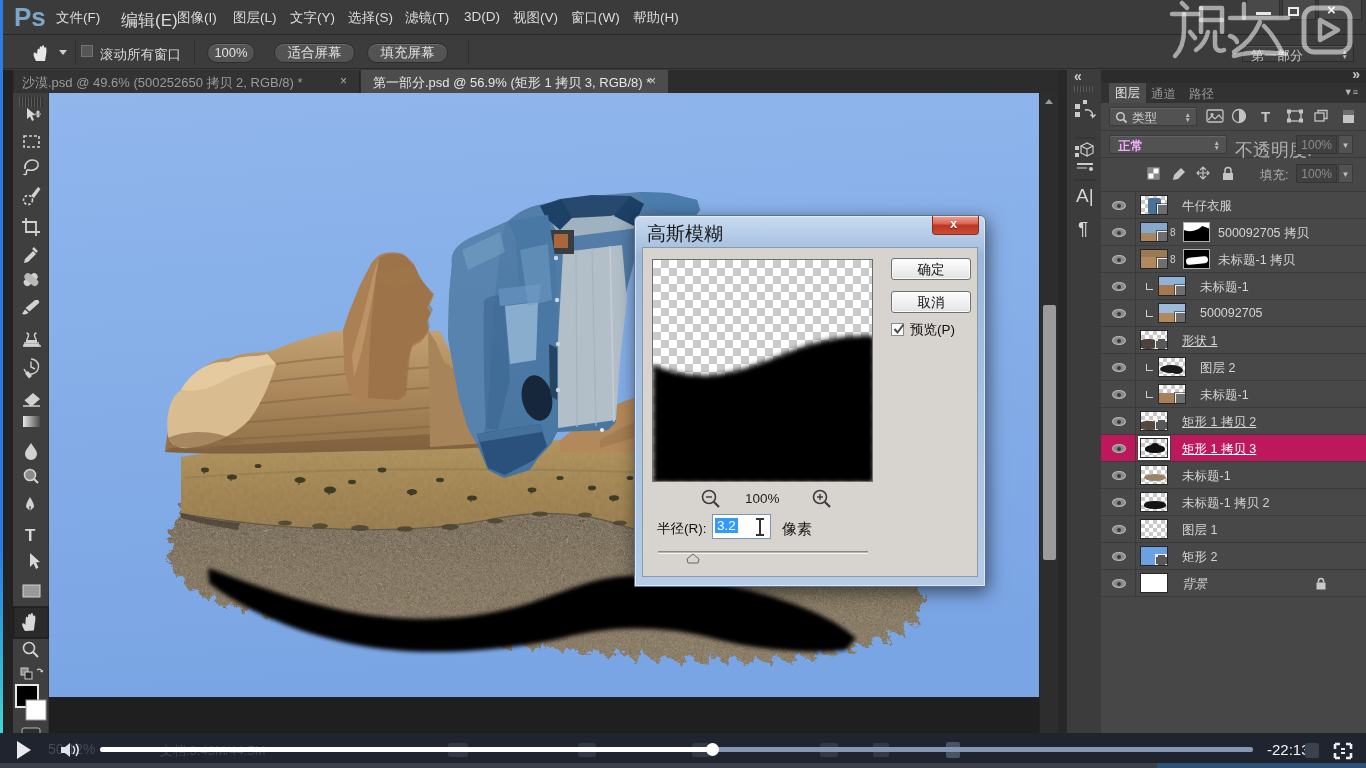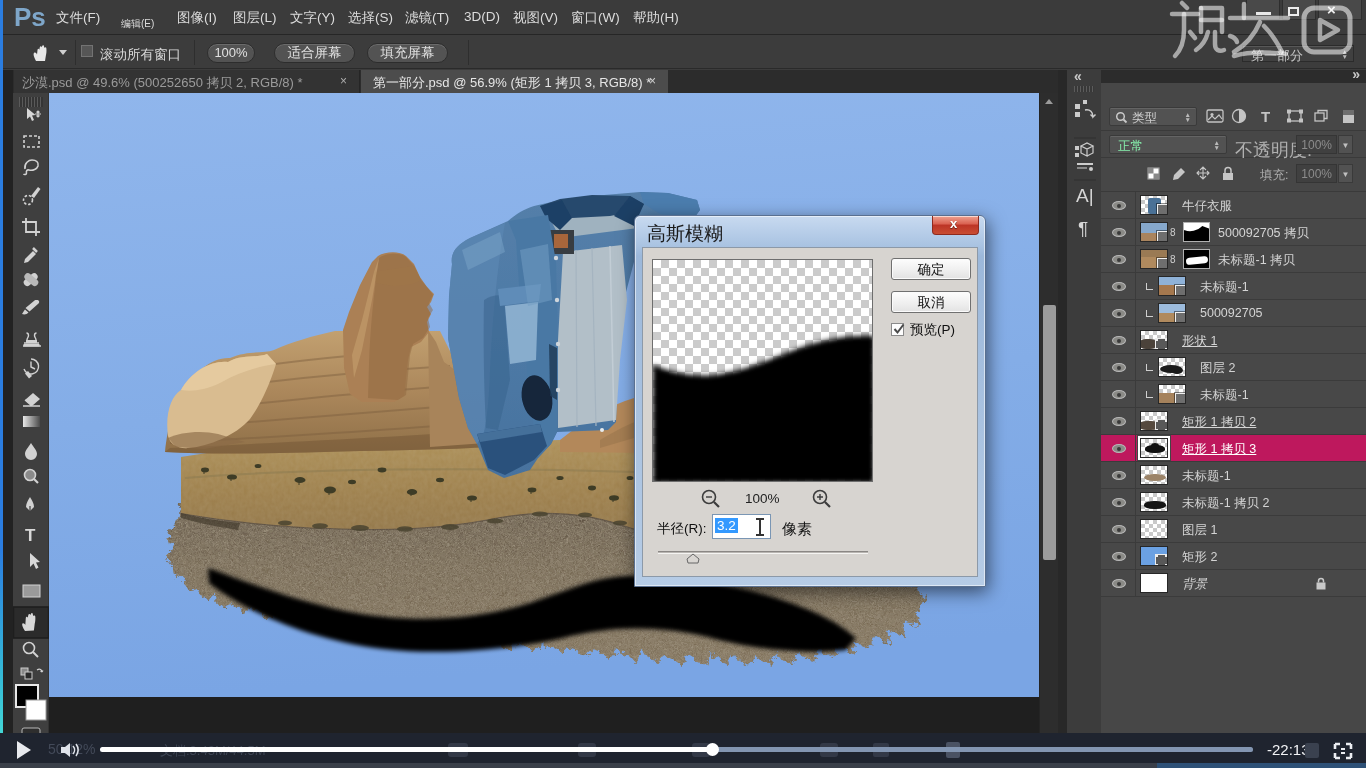--- a/index.html
+++ b/index.html
@@ -23,21 +23,21 @@
   .pctl-num { position:absolute; width:41px; height:19px; background:#404040; border:1px solid #353535; color:#8c8c8c; font-size:12px; text-align:right; line-height:19px; padding-right:4px; }
   .pctl-arr { position:absolute; width:15px; height:19px; background:#525252; border:1px solid #3a3a3a; color:#c0c0c0; font-size:8px; text-align:center; line-height:19px; }
 </style>
 </head>
 <body>
 <div id="root">
 
 <div class="abs" id="menubar" style="left:0;top:0;width:1366px;height:35px;background:#3b3b3b;border-bottom:1px solid #262626;">
   <span class="abs" style="left:14px;top:2px;font-size:26px;font-weight:bold;color:#7ea6c9;letter-spacing:0px;">Ps</span>
 <span class="abs" style="left:56px;top:9px;font-size:13.5px;color:#dcdcdc;white-space:nowrap;">文件(F)</span>
-      <span class="abs" style="left:121px;top:9px;font-size:10px;color:#dcdcdc;white-space:nowrap;margin-top:8px;">编辑(E)</span>
+      <span class="abs" style="left:121px;top:9px;font-size:17px;color:#dcdcdc;white-space:nowrap;">编辑(E)</span>
       <span class="abs" style="left:177px;top:9px;font-size:13.5px;color:#dcdcdc;white-space:nowrap;">图像(I)</span>
       <span class="abs" style="left:233px;top:9px;font-size:13.5px;color:#dcdcdc;white-space:nowrap;">图层(L)</span>
       <span class="abs" style="left:290px;top:9px;font-size:13.5px;color:#dcdcdc;white-space:nowrap;">文字(Y)</span>
       <span class="abs" style="left:348px;top:9px;font-size:13.5px;color:#dcdcdc;white-space:nowrap;">选择(S)</span>
       <span class="abs" style="left:405px;top:9px;font-size:13.5px;color:#dcdcdc;white-space:nowrap;">滤镜(T)</span>
       <span class="abs" style="left:464px;top:9px;font-size:13.5px;color:#dcdcdc;white-space:nowrap;">3D(D)</span>
       <span class="abs" style="left:513px;top:9px;font-size:13.5px;color:#dcdcdc;white-space:nowrap;">视图(V)</span>
       <span class="abs" style="left:571px;top:9px;font-size:13.5px;color:#dcdcdc;white-space:nowrap;">窗口(W)</span>
       <span class="abs" style="left:633px;top:9px;font-size:13.5px;color:#dcdcdc;white-space:nowrap;">帮助(H)</span>
 
@@ -366,20 +366,26 @@
 
       <text x="5" y="139" font-size="19" fill="#d6d6d6" stroke="none" font-family="Liberation Sans">¶</text>
     </svg>
   </div>
 </div>
 
 <div class="abs" id="panel" style="left:1101px;top:70px;width:265px;height:663px;background:#474747;">
   <div class="abs" style="left:0;top:0;width:265px;height:13px;background:#2c2c2c;">
     <span class="abs" style="right:6px;top:-4px;color:#c9c9c9;font-size:14px;font-weight:bold;">»</span>
   </div>
+  <div class="abs" style="left:0;top:13px;width:265px;height:20px;background:#323232;">
+    <div class="abs" style="left:8px;top:0;width:37px;height:20px;background:#4c4c4c;color:#e2e2e2;font-size:12.5px;text-align:center;line-height:20px;">图层</div>
+    <span class="abs" style="left:50px;top:3px;color:#9a9a9a;font-size:12.5px;">通道</span>
+    <span class="abs" style="left:88px;top:3px;color:#9a9a9a;font-size:12.5px;">路径</span>
+    <span class="abs" style="right:8px;top:4px;color:#bbb;font-size:9px;">▼≡</span>
+  </div>
   <div id="panelctl">
 
     <div class="abs" style="left:0;top:33px;width:265px;height:28px;border-bottom:1px solid #3a3a3a;">
       <div class="pctl-box" style="left:8px;top:4px;width:88px;">
         <svg style="position:absolute;left:5px;top:3px;" width="13" height="13" viewBox="0 0 13 13">
               <circle cx="5.5" cy="5.5" r="3.8" fill="none" stroke="#c9c9c9" stroke-width="1.5"></circle>
               <path d="M8.5 8.5 l3 3" stroke="#c9c9c9" stroke-width="1.8"></path>
             </svg>
         <span style="position:absolute;left:22px;top:2px;font-size:12.5px;color:#cccccc;">类型</span>
         <span style="position:absolute;right:5px;top:4px;font-size:6.5px;line-height:5px;color:#bbb;">▲<br>▼</span>
@@ -398,21 +404,21 @@
             <rect x="94" y="10.5" width="4" height="4" fill="#c4c4c4" stroke="none"></rect>
         <rect x="110" y="5" width="9" height="8"></rect>
             <path d="M113 5 v-2.5 h9 v8 h-3"></path>
         <rect x="138" y="2" width="11" height="13" fill="#c4c4c4" stroke="none"></rect>
             <rect x="138" y="2" width="11" height="5" fill="#6e6e6e" stroke="none"></rect>
       </svg>
     </div>
 
     <div class="abs" style="left:0;top:61px;width:265px;height:27px;border-bottom:1px solid #3a3a3a;">
       <div class="pctl-box" style="left:8px;top:4px;width:118px;">
-        <span style="position:absolute;left:8px;top:2px;font-size:12.5px;color:#86efac;">正常</span>
+        <span style="position:absolute;left:8px;top:2px;font-size:12.5px;color:#f0abfc;font-weight:bold;">正常</span>
         <span style="position:absolute;right:6px;top:4px;font-size:6.5px;line-height:5px;color:#bbb;">▲<br>▼</span>
       </div>
       <span class="abs" style="left:134px;top:7px;font-size:18px;color:#b0b0b0;text-align:center;">不透明度:</span>
       <div class="pctl-num" style="left:195px;top:4px;">100%</div>
       <div class="pctl-arr" style="left:237px;top:4px;">▼</div>
     </div>
 
     <div class="abs" style="left:0;top:88px;width:265px;height:34px;border-bottom:1px solid #3a3a3a;">
       <span class="abs" style="left:8px;top:9px;font-size:13px;color:#86efac;margin-top:33px;">锁定:</span>
       <svg class="abs" style="left:46px;top:8px;" width="96" height="16" viewBox="0 0 96 16" fill="none" stroke="#c6c6c6" stroke-width="1.2">

